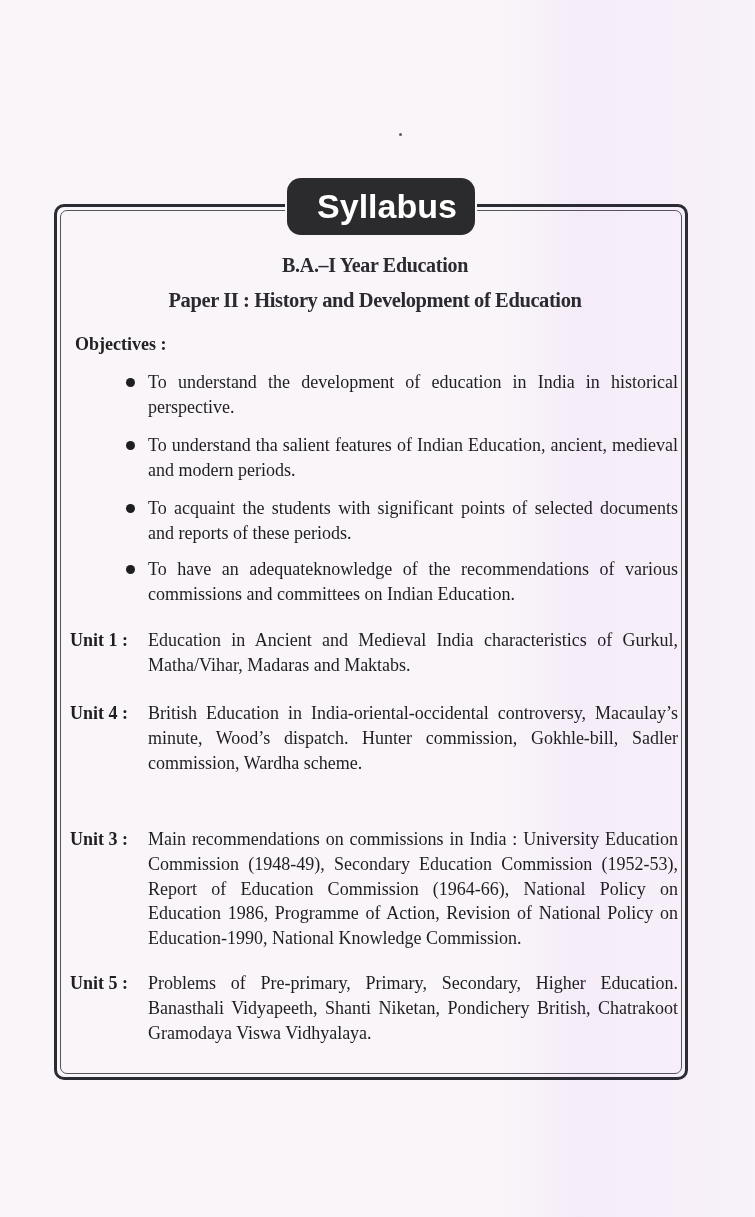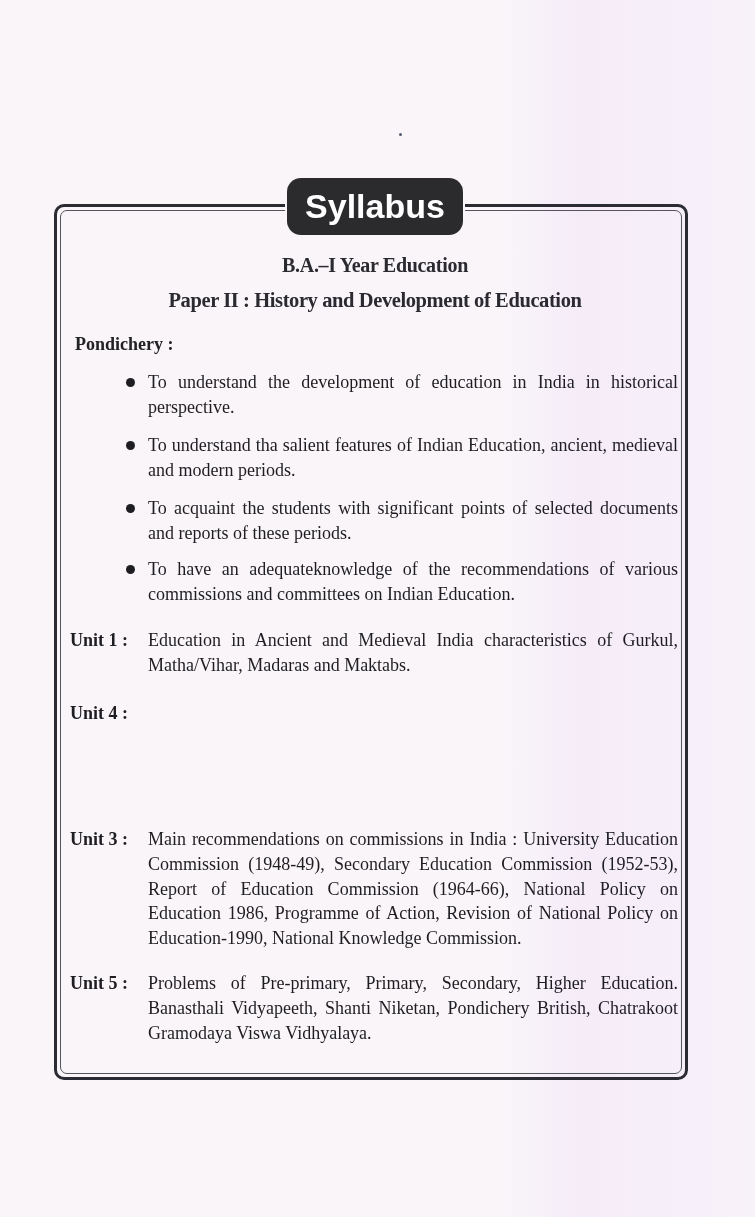--- a/index.html
+++ b/index.html
@@ -52,20 +52,21 @@
       background: #2b2b2e;
       border-radius: 14px;
       color: #ffffff;
       font-family: "Liberation Sans", sans-serif;
       font-weight: bold;
       font-size: 34px;
       line-height: 57px;
       text-align: center;
       letter-spacing: 0px;
       box-shadow: 0 0 0 2px #f9f5f9;
+      padding-left: 12px;
     }
     .heading {
       position: absolute;
       left: 55px;
       width: 640px;
       text-align: center;
       font-family: Liberation Serif, serif;
       font-weight: bold;
       color: #2a2a30;
     }
@@ -143,21 +144,21 @@
 
 <div class="frame">
   <div class="frame-inner"></div>
 </div>
 
 <div class="badge">Syllabus</div>
 
 <div class="heading h1">B.A.–I Year Education</div>
 <div class="heading h2">Paper II : History and Development of Education</div>
 
-<div class="objectives-label">Pondichery :</div>
+<div class="objectives-label">Objectives :</div>
 
 <div class="bullet-item" style="top:370px;">
   <span class="bullet-dot"></span>
   <div class="bullet-text">To understand the development of education in India in historical perspective.</div>
 </div>
 <div class="bullet-item" style="top:433px;">
   <span class="bullet-dot"></span>
   <div class="bullet-text">To understand tha salient features of Indian Education, ancient, medieval and modern periods.</div>
 </div>
 <div class="bullet-item" style="top:496px;">
@@ -168,20 +169,21 @@
   <span class="bullet-dot"></span>
   <div class="bullet-text">To have an adequateknowledge of the recommendations of various commissions and committees on Indian Education.</div>
 </div>
 
 <div class="unit" style="top:628px;">
   <span class="unit-label">Unit 1 :</span>
   <div class="unit-text">Education in Ancient and Medieval India characteristics of Gurkul, Matha/Vihar, Madaras and Maktabs.</div>
 </div>
 <div class="unit" style="top:701px;">
   <span class="unit-label">Unit 4 :</span>
+  <div class="unit-text">British Education in India-oriental-occidental controversy, Macaulay’s minute, Wood’s dispatch. Hunter commission, Gokhle-bill, Sadler commission, Wardha scheme.</div>
 </div>
 <div class="unit" style="top:799px;margin-top:28px;">
   <span class="unit-label">Unit 3 :</span>
   <div class="unit-text">Main recommendations on commissions in India : University Education Commission (1948-49), Secondary Education Commission (1952-53), Report of Education Commission (1964-66), National Policy on Education 1986, Programme of Action, Revision of  National Policy on Education-1990, National Knowledge Commission.</div>
 </div>
 <div class="unit" style="top:971px;">
   <span class="unit-label">Unit 5 :</span>
   <div class="unit-text">Problems of Pre-primary, Primary, Secondary, Higher Education. Banasthali Vidyapeeth, Shanti Niketan, Pondichery British, Chatrakoot Gramodaya Viswa Vidhyalaya.</div>
 </div>
 

